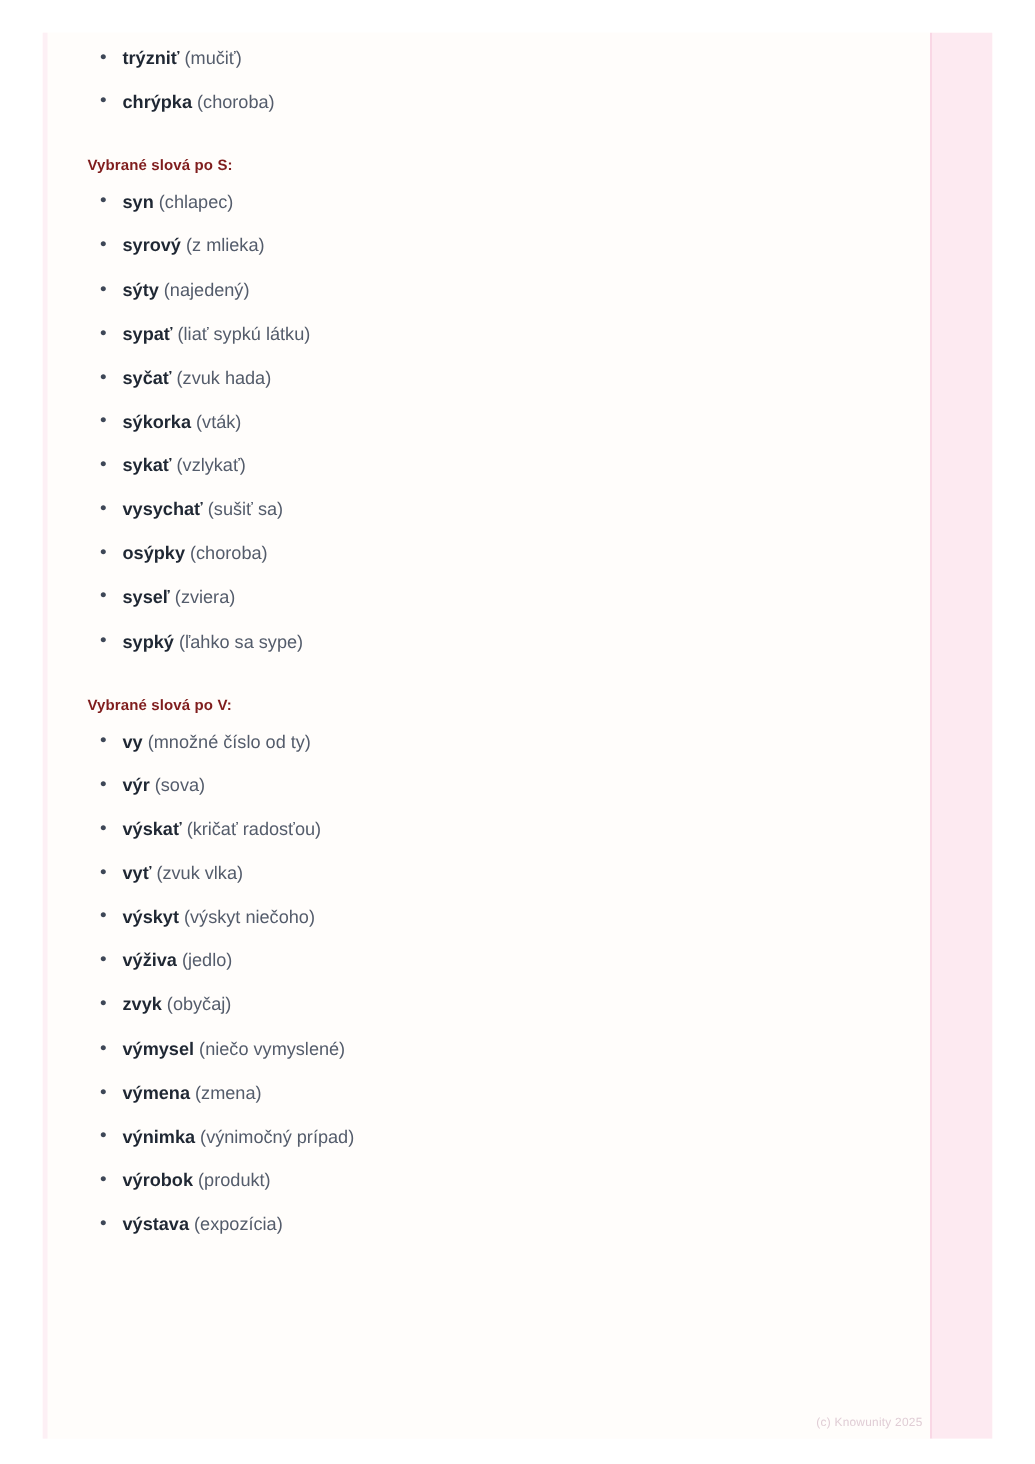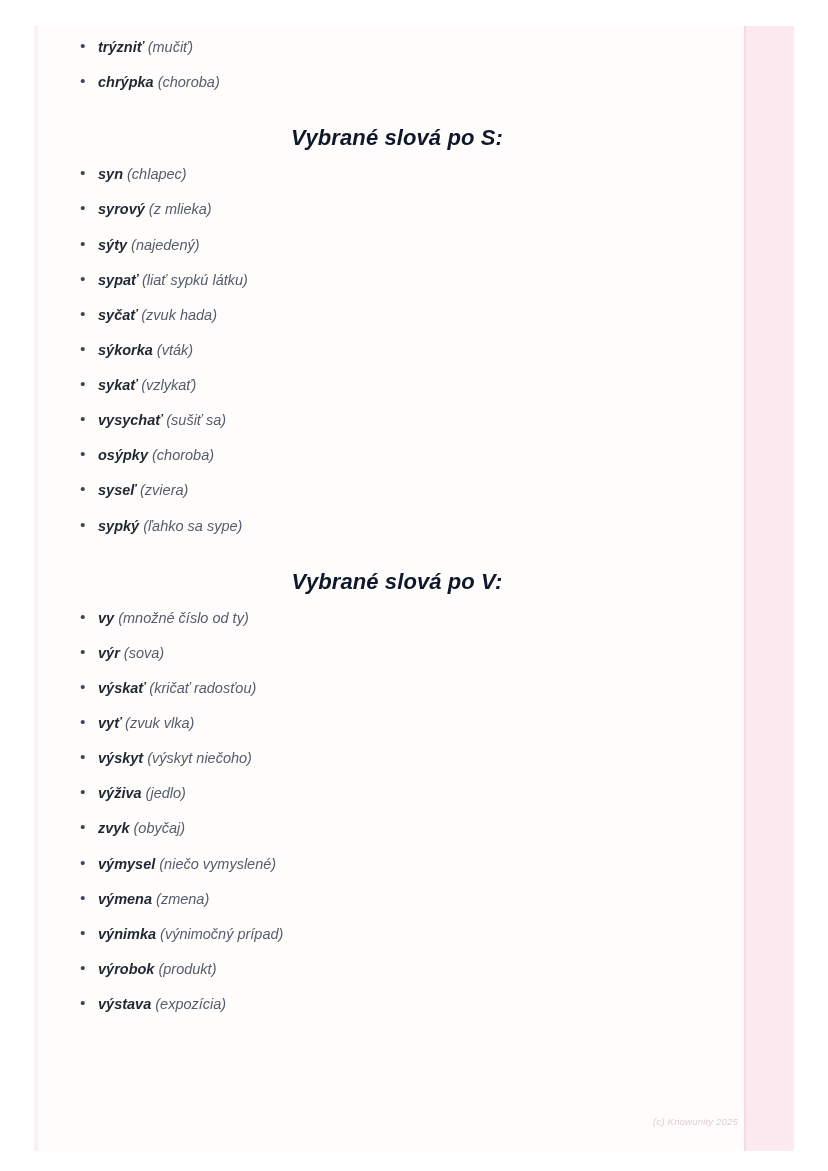--- a/index.html
+++ b/index.html
@@ -15,21 +15,20 @@
   }
 
   .page {
     position: relative;
     width: 828px;
     height: 1171px;
     background: #ffffff;
     box-sizing: border-box;
     padding: 26px 34px 20px 34px;
     overflow: hidden;
-    font-style: italic;
   }
 
   .sheet {
     position: relative;
     width: 100%;
     height: 1125px;
     background: #fffdfb;
     box-sizing: border-box;
     overflow: hidden;
   }
@@ -62,26 +61,25 @@
     background: #f9d7e5;
   }
 
   .content {
     position: relative;
     padding: 12px 70px 0 36px;
     box-sizing: border-box;
   }
 
   h2.section-title {
-    color: #0f172a;
-    font-size: 22px;
+    color: #7f1d1d;
+    font-size: 12px;
     font-weight: bold;
     margin: 34px 0 14px 0;
     letter-spacing: 0.1px;
-    text-align: center;
   }
 
   ul.word-list {
     list-style: none;
     margin: 0;
     padding: 0;
   }
 
   ul.word-list li {
     position: relative;
@@ -111,21 +109,21 @@
     font-weight: normal;
   }
 
   .top-list {
     margin-top: 0;
   }
 
   .footer-credit {
     position: absolute;
     right: 56px;
-    bottom: 24px;
+    bottom: 7px;
     font-size: 9.5px;
     color: #e0cdd5;
     letter-spacing: 0.2px;
   }
 </style>
 </head>
 <body>
 
 <div class="page">
   <div class="sheet">

